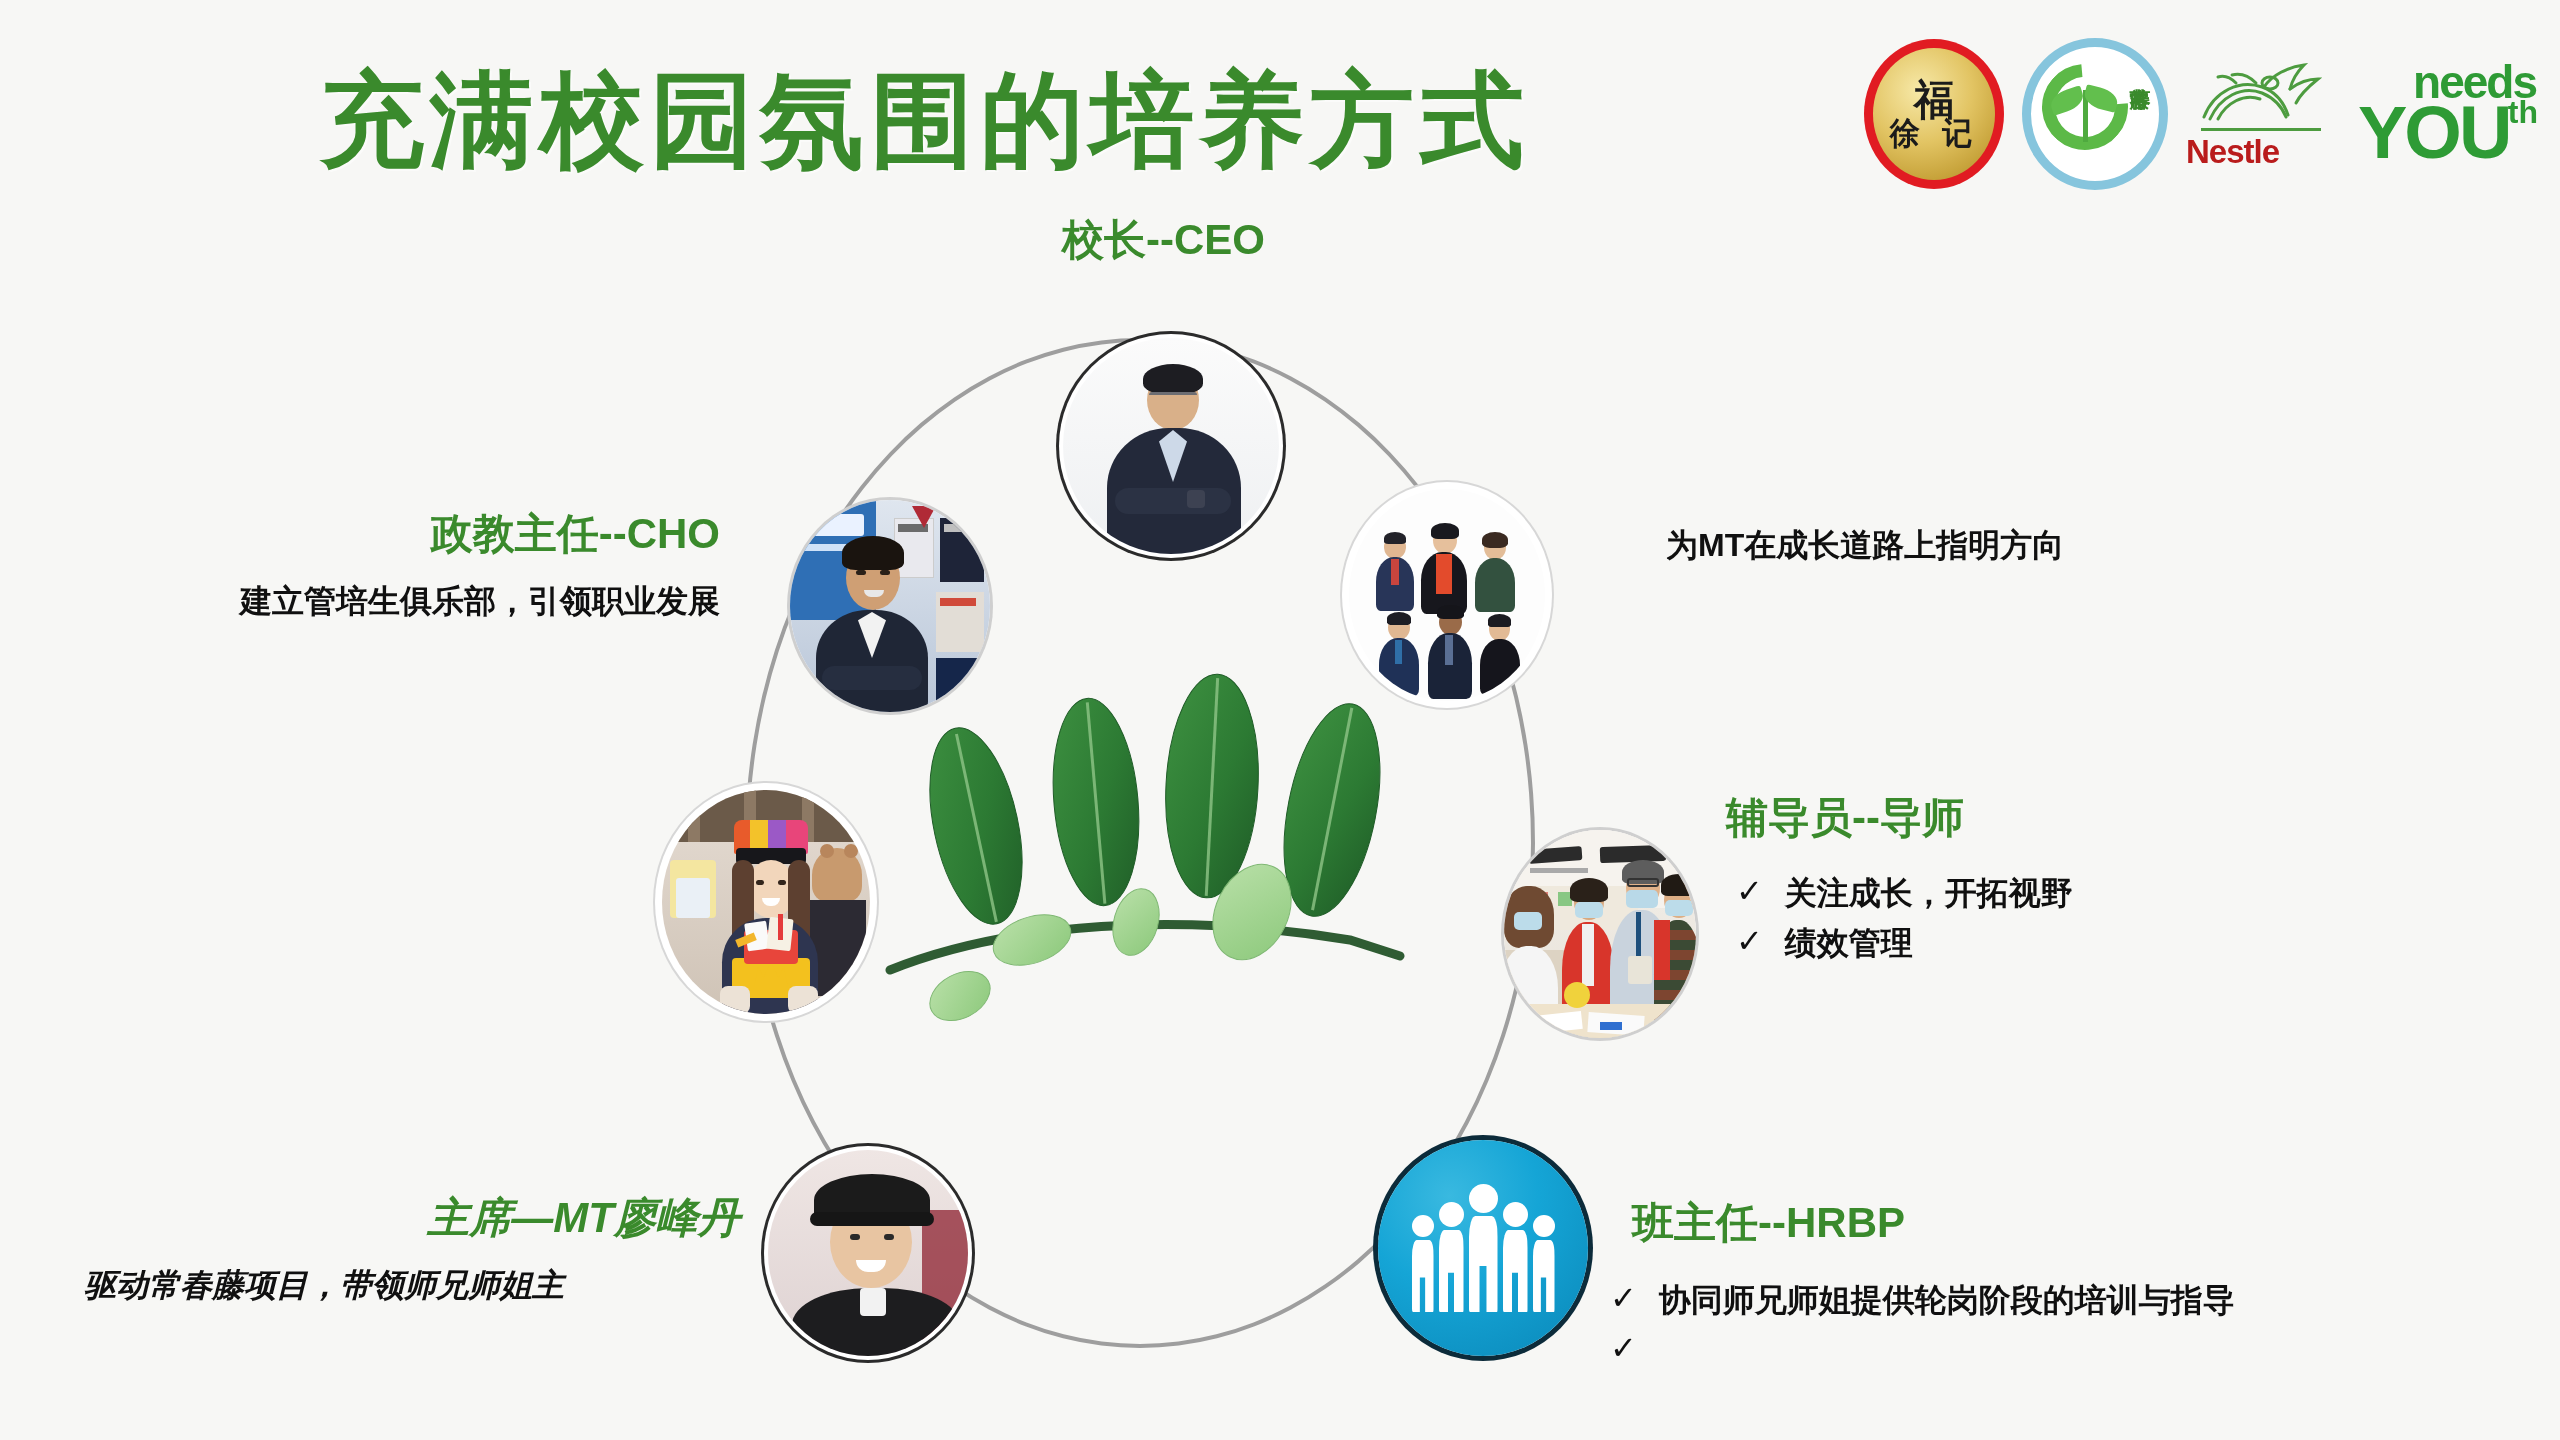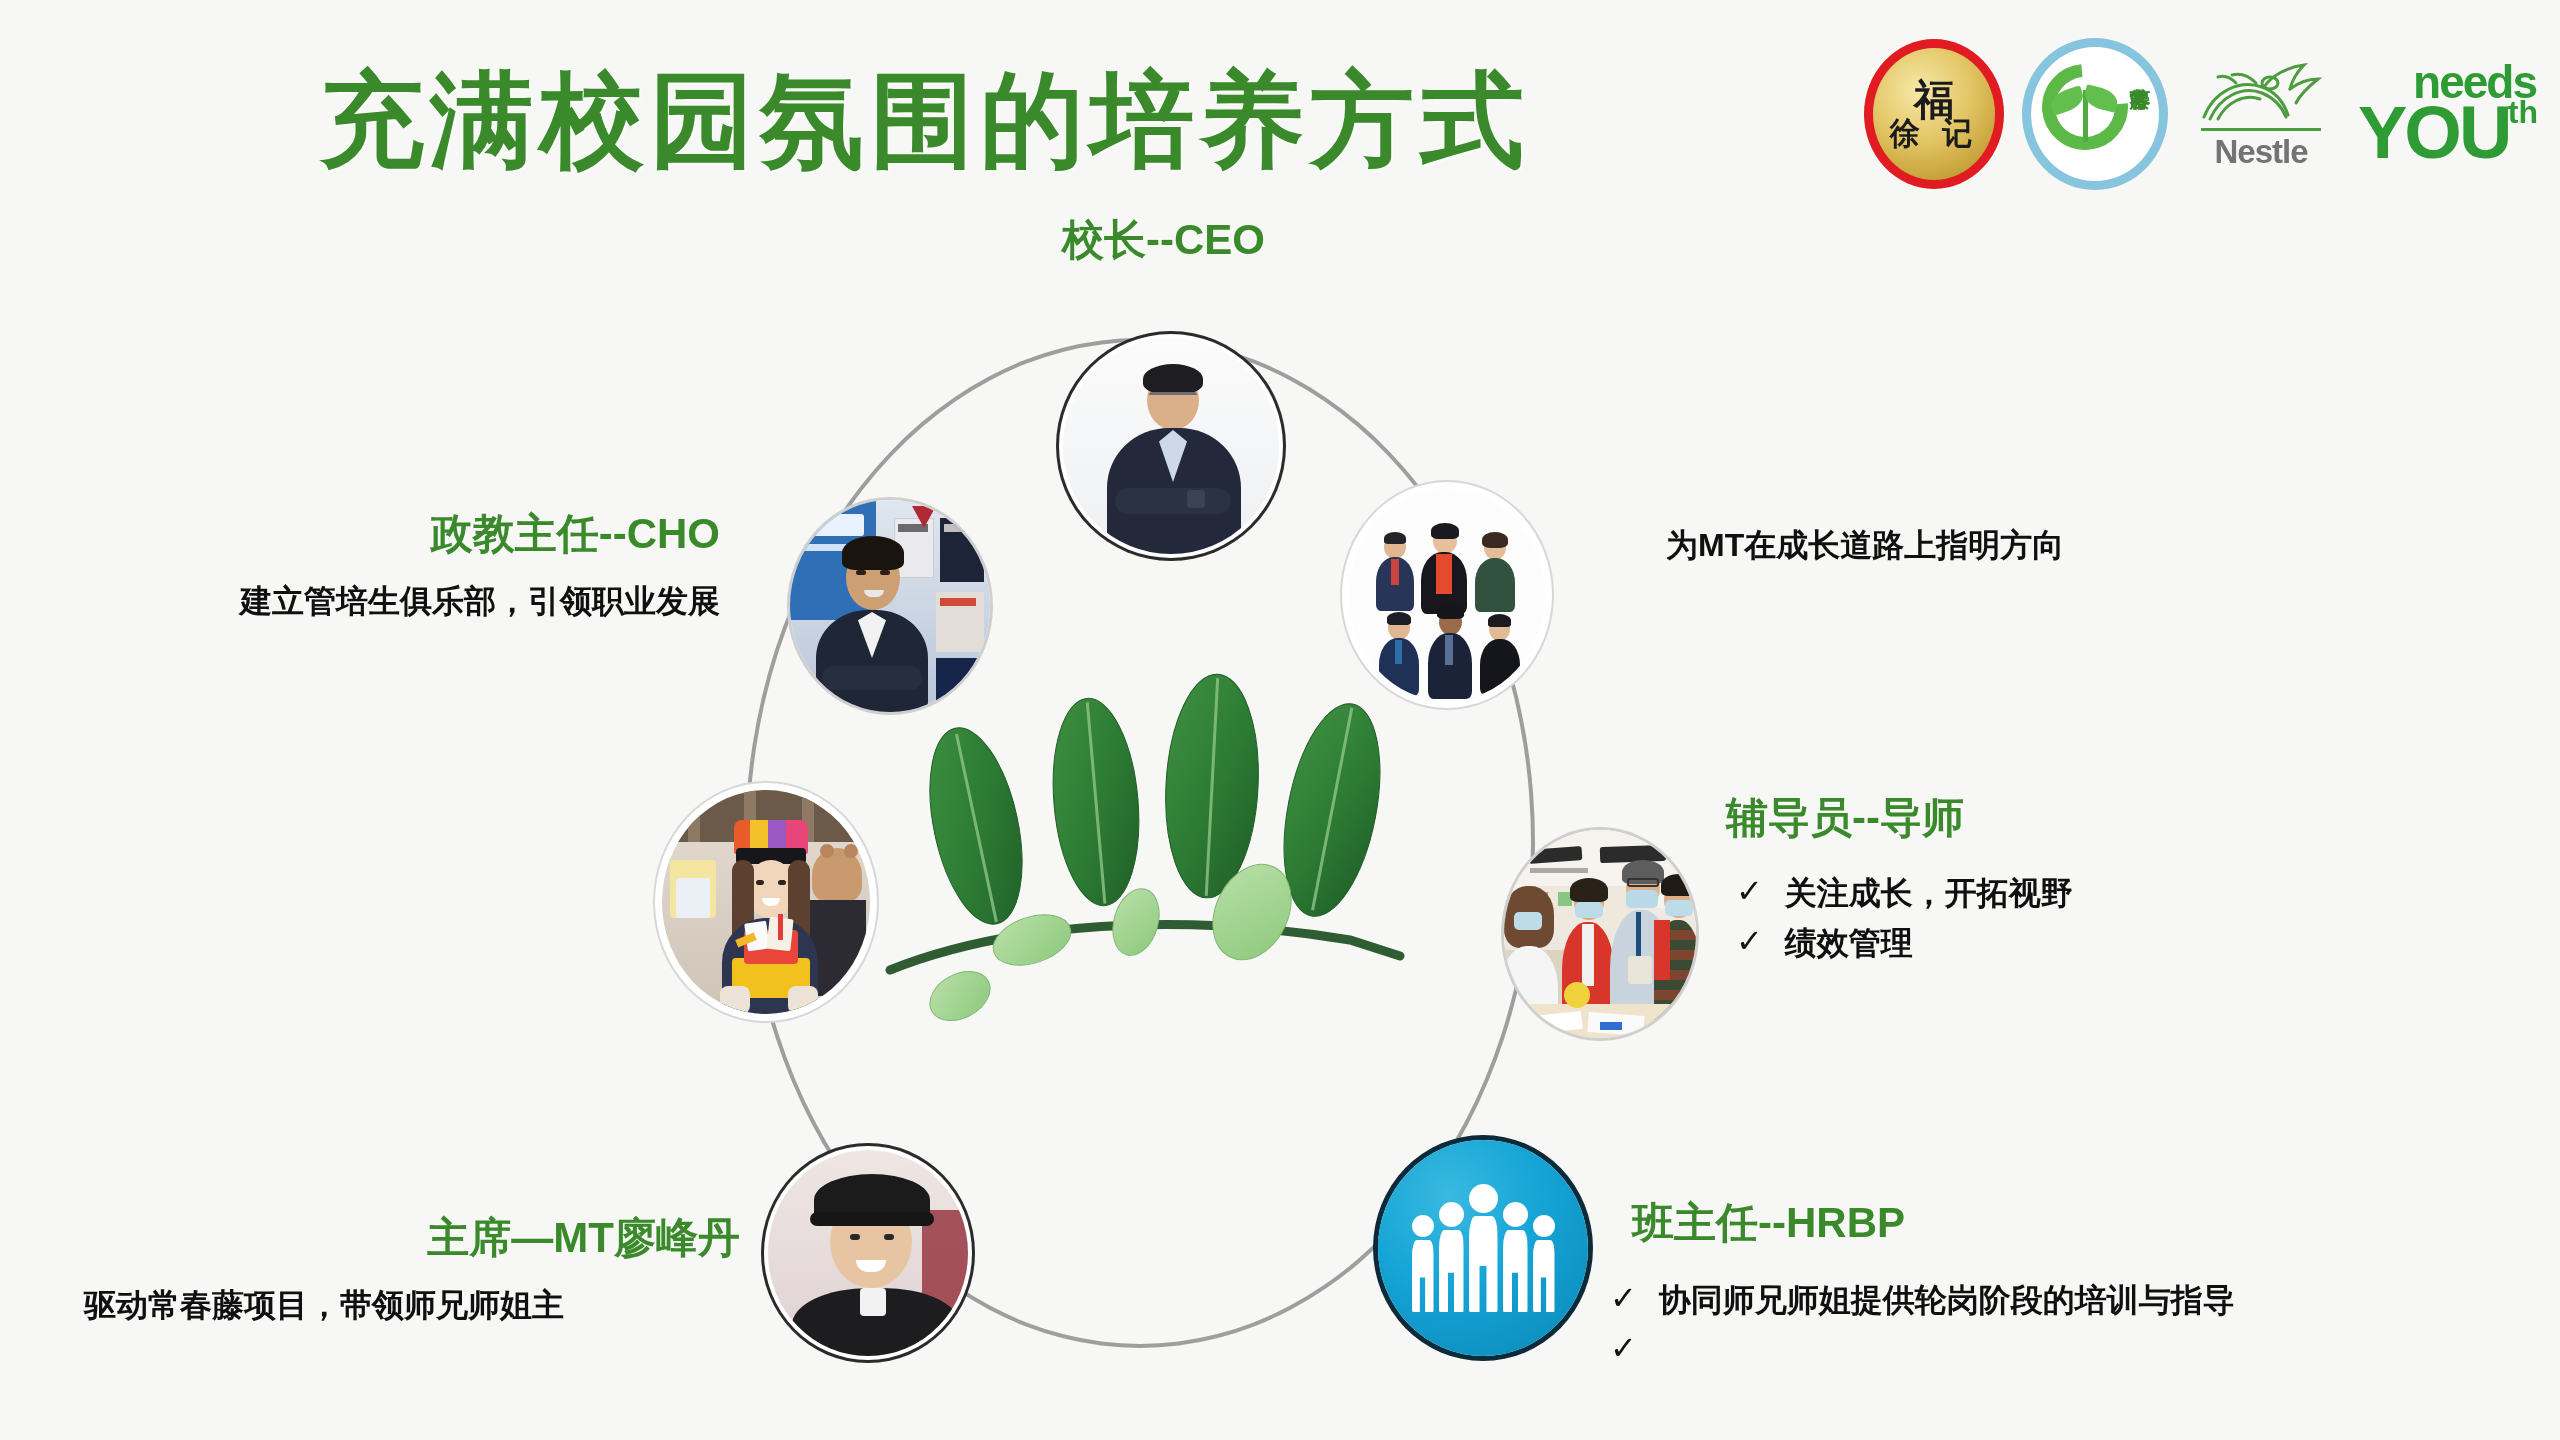--- a/index.html
+++ b/index.html
@@ -57,22 +57,22 @@
   .logo-ivy .lf.l { left:28px; top:52px; transform:rotate(-18deg); }
   .logo-ivy .lf.r { left:62px; top:50px; transform:rotate(14deg) scaleX(-1); }
   .logo-ivy .cn {
     position:absolute; right:17px; top:34px; color:#3a8a2c;
     font-size:21px; font-weight:700; line-height:1.05; writing-mode:vertical-rl;
   }
 
   .logo-nestle { width:150px; height:150px; position:relative; color:#4d9c3f; }
   .logo-nestle .nest { position:absolute; left:10px; top:14px; width:130px; height:82px; }
   .logo-nestle .word {
-    position:absolute; left:0; bottom:18px; width:150px; text-align:center;
-    font-size:33px; font-weight:700; letter-spacing:-1px; color:#737373;
+    position:absolute; left:0; bottom:18px; width:150px; 
+    font-size:33px; font-weight:700; letter-spacing:-1px; color:#b91c1c;
   }
   .logo-nestle .word .bar {
     display:block; width:120px; height:3px; background:#4d9c3f; margin:0 auto 2px;
   }
 
   .logo-youth { width:190px; height:150px; position:relative; color:#2e9b35; }
   .logo-youth .needs {
     position:absolute; right:8px; top:16px; font-size:46px; font-weight:700;
     letter-spacing:-2px; color:#2e9b35;
   }
@@ -405,21 +405,21 @@
       <div class="head" style="left:62px; top:46px; width:82px; height:92px; background:#e8c5a2;"></div>
       <div style="position:absolute; left:46px; top:24px; width:116px; height:52px; background:#1b1b1b; border-radius:50% 50% 20% 20%;"></div>
       <div style="position:absolute; left:42px; top:62px; width:124px; height:14px; background:#161616; border-radius:8px;"></div>
       <div style="position:absolute; left:82px; top:84px; width:10px; height:6px; background:#2a2a2a; border-radius:3px;"></div>
       <div style="position:absolute; left:116px; top:84px; width:10px; height:6px; background:#2a2a2a; border-radius:3px;"></div>
       <div style="position:absolute; left:88px; top:110px; width:30px; height:12px; background:#fff; border-radius:0 0 14px 14px;"></div>
       <div class="torso" style="left:24px; top:138px; width:168px; height:80px; background:#1d1d1f;"></div>
       <div style="position:absolute; left:92px; top:138px; width:26px; height:28px; background:#f2f2f2; border-radius:4px;"></div>
     </div>
   </div>
-  <div class="block left" style="left:60px; top:1000px; width:680px;">
+  <div class="block left" style="left:60px; top:980px; width:680px;font-style:italic;">
     <div class="lbl-title" style="text-align:right;">主席—MT廖峰丹</div>
     <div class="lbl-sub" style="margin-top:18px; text-align:left; margin-left:24px;">驱动常春藤项目，带领师兄师姐主</div>
   </div>
 
   <div class="node soft" style="left:662px; top:580px; width:208px; height:224px;">
     <div class="photo">
       <div class="bg" style="background:linear-gradient(#e5dcd3,#cfc3b6);"></div>
       <div style="position:absolute; left:0; top:0; width:208px; height:52px; background:#6b5a49;"></div>
       <div style="position:absolute; left:26px; top:0; width:12px; height:52px; background:#8d7964;"></div>
       <div style="position:absolute; left:82px; top:0; width:12px; height:52px; background:#8d7964;"></div>

